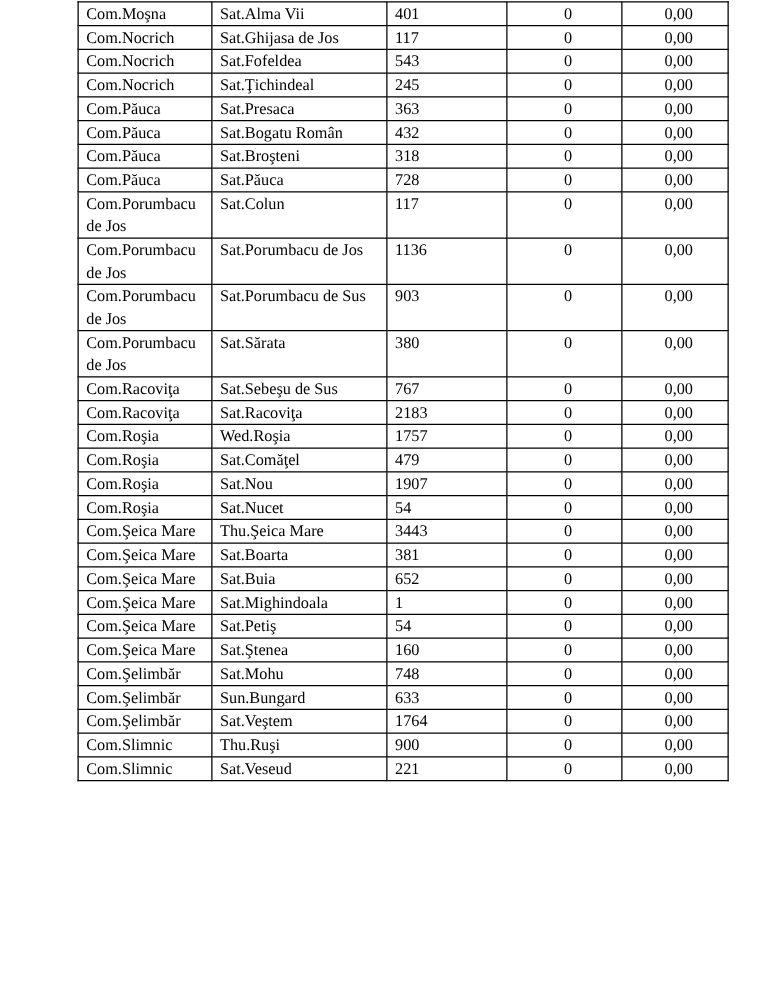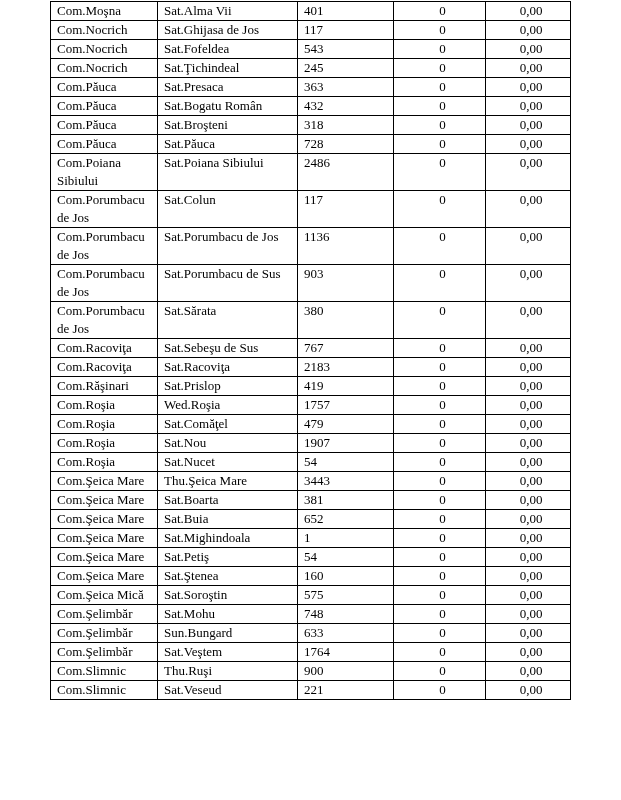--- a/index.html
+++ b/index.html
@@ -1,17 +1,17 @@
 <!DOCTYPE html>
 <html><head>
 <meta charset="utf-8">
 <style>
   html, body { margin: 0; padding: 0; background: #ffffff; }
   body { width: 621px; height: 800px; position: relative; overflow: hidden; }
-  .page { position: absolute; left: 50px; top: 1px; }
+  .page { position: absolute; left: 62px; top: 1px; }
   table.data-table {
     border-collapse: collapse;
     font-family: "Liberation Serif", serif;
     font-size: 13px;
     color: #000;
     table-layout: fixed;
     width: 520px;
   }
   table.data-table td {
     border: 1px solid #000;
@@ -92,27 +92,20 @@
           <td class="dec">0,00</td>
         </tr>
         <tr>
           <td>Com.Păuca</td>
           <td>Sat.Păuca</td>
           <td>728</td>
           <td class="center">0</td>
           <td class="dec">0,00</td>
         </tr>
         <tr>
-          <td>Com.Poiana Sibiului</td>
-          <td>Sat.Poiana Sibiului</td>
-          <td>2486</td>
-          <td class="center">0</td>
-          <td class="dec">0,00</td>
-        </tr>
-        <tr>
           <td>Com.Porumbacu de Jos</td>
           <td>Sat.Colun</td>
           <td>117</td>
           <td class="center">0</td>
           <td class="dec">0,00</td>
         </tr>
         <tr>
           <td>Com.Porumbacu de Jos</td>
           <td>Sat.Porumbacu de Jos</td>
           <td>1136</td>
@@ -141,27 +134,20 @@
           <td class="dec">0,00</td>
         </tr>
         <tr>
           <td>Com.Racoviţa</td>
           <td>Sat.Racoviţa</td>
           <td>2183</td>
           <td class="center">0</td>
           <td class="dec">0,00</td>
         </tr>
         <tr>
-          <td>Com.Răşinari</td>
-          <td>Sat.Prislop</td>
-          <td>419</td>
-          <td class="center">0</td>
-          <td class="dec">0,00</td>
-        </tr>
-        <tr>
           <td>Com.Roşia</td>
           <td>Wed.Roşia</td>
           <td>1757</td>
           <td class="center">0</td>
           <td class="dec">0,00</td>
         </tr>
         <tr>
           <td>Com.Roşia</td>
           <td>Sat.Comăţel</td>
           <td>479</td>
@@ -214,27 +200,20 @@
           <td>Com.Şeica Mare</td>
           <td>Sat.Petiş</td>
           <td>54</td>
           <td class="center">0</td>
           <td class="dec">0,00</td>
         </tr>
         <tr>
           <td>Com.Şeica Mare</td>
           <td>Sat.Ştenea</td>
           <td>160</td>
-          <td class="center">0</td>
-          <td class="dec">0,00</td>
-        </tr>
-        <tr>
-          <td>Com.Şeica Mică</td>
-          <td>Sat.Soroştin</td>
-          <td>575</td>
           <td class="center">0</td>
           <td class="dec">0,00</td>
         </tr>
         <tr>
           <td>Com.Şelimbăr</td>
           <td>Sat.Mohu</td>
           <td>748</td>
           <td class="center">0</td>
           <td class="dec">0,00</td>
         </tr>

